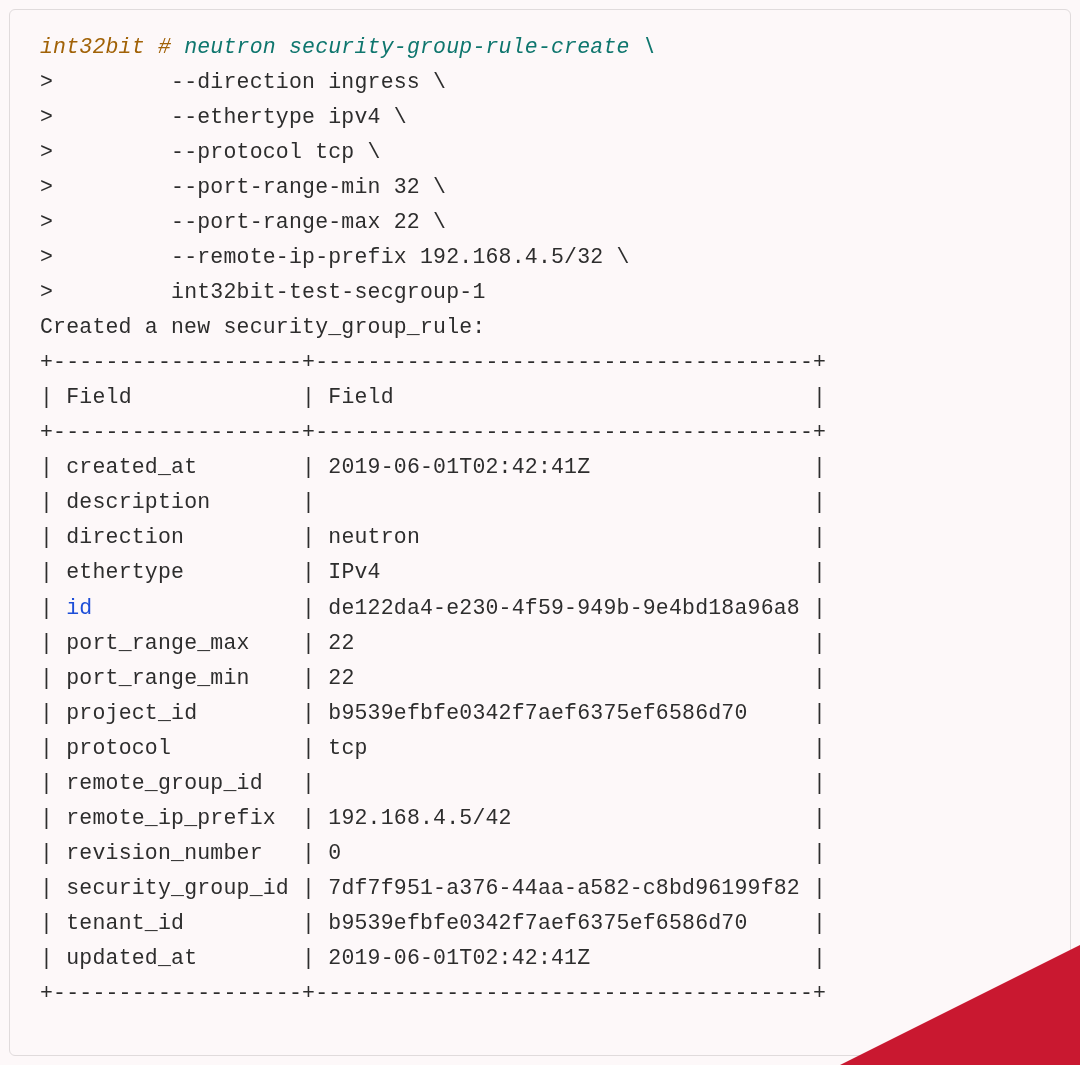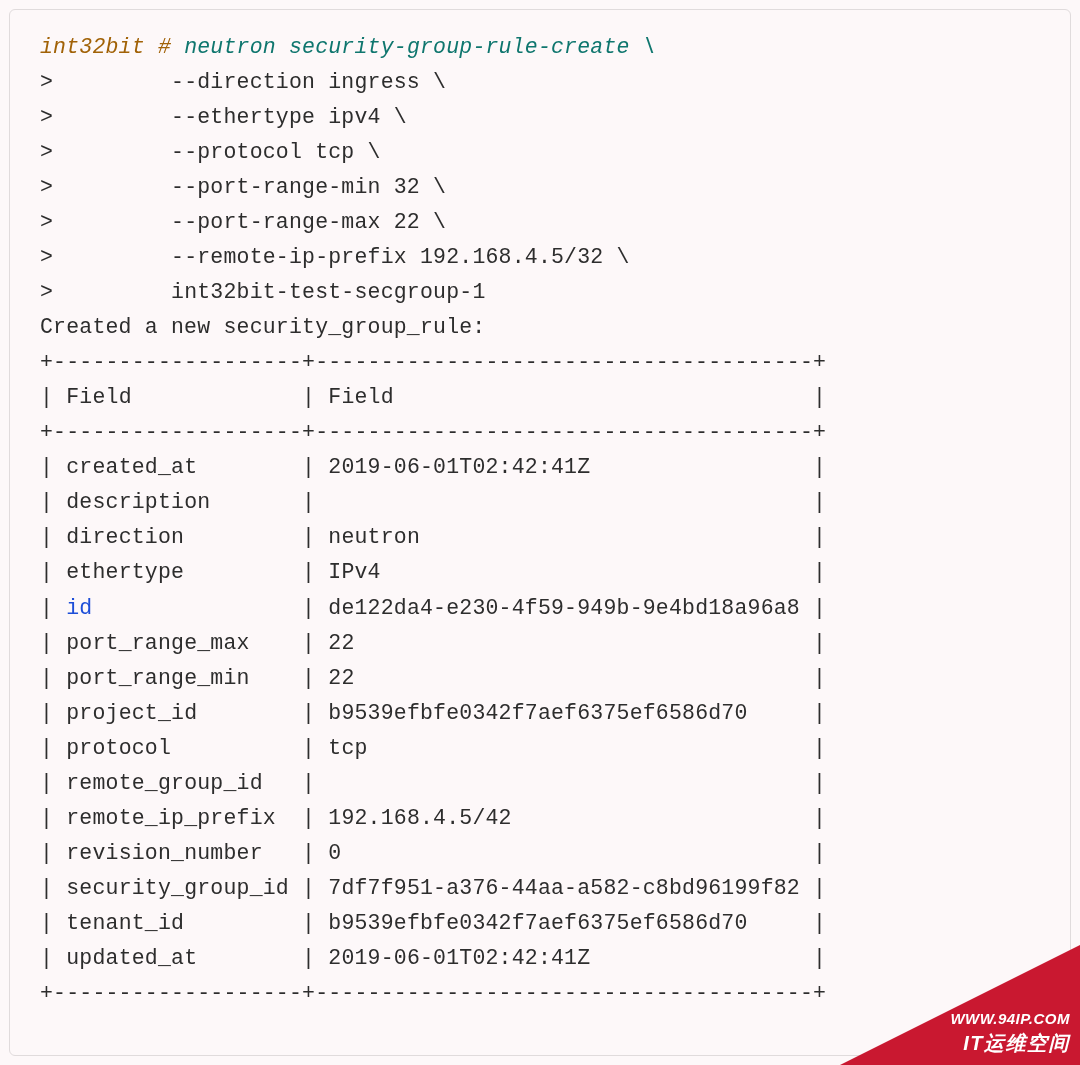--- a/index.html
+++ b/index.html
@@ -118,17 +118,13 @@
 <span class="output-line">| <span class="">remote_ip_prefix </span> | <span>192.168.4.5/42                      </span> |</span>
 <span class="output-line">| <span class="">revision_number  </span> | <span>0                                   </span> |</span>
 <span class="output-line">| <span class="">security_group_id</span> | <span>7df7f951-a376-44aa-a582-c8bd96199f82</span> |</span>
 <span class="output-line">| <span class="">tenant_id        </span> | <span>b9539efbfe0342f7aef6375ef6586d70    </span> |</span>
 <span class="output-line">| <span class="">updated_at       </span> | <span>2019-06-01T02:42:41Z                </span> |</span>
 <span class="output-line">+-------------------+--------------------------------------+</span></pre>
 </div>
 
 <div class="watermark-triangle">
   <div class="triangle-shape"></div>
-  <div class="watermark-text">
-    <div class="watermark-url">WWW.94IP.COM</div>
-    <div class="watermark-label">IT运维空间</div>
-  </div>
 </div>
 
 </body></html>

